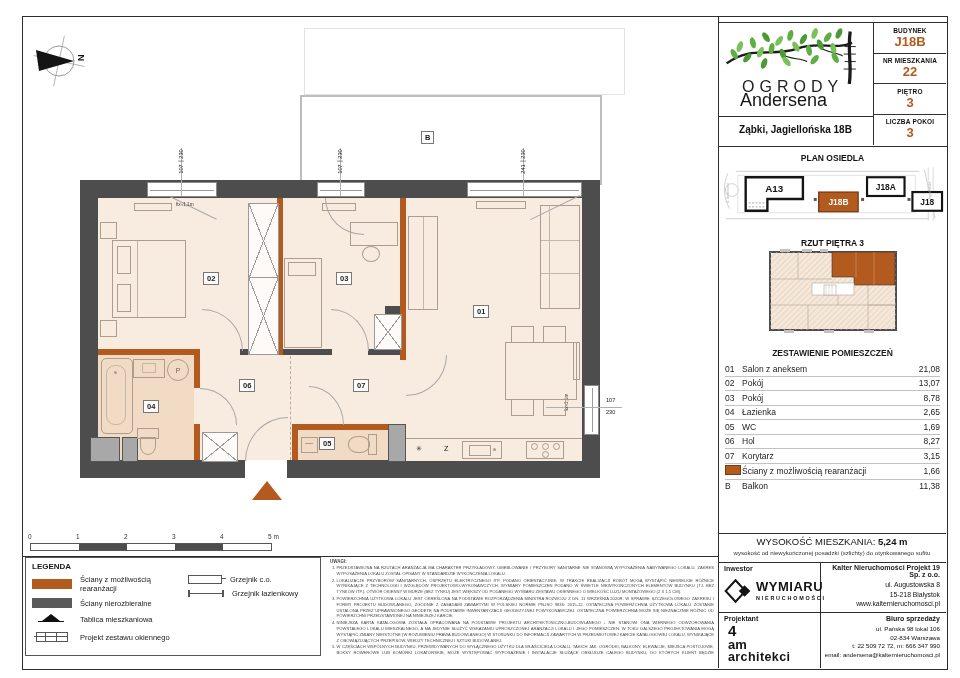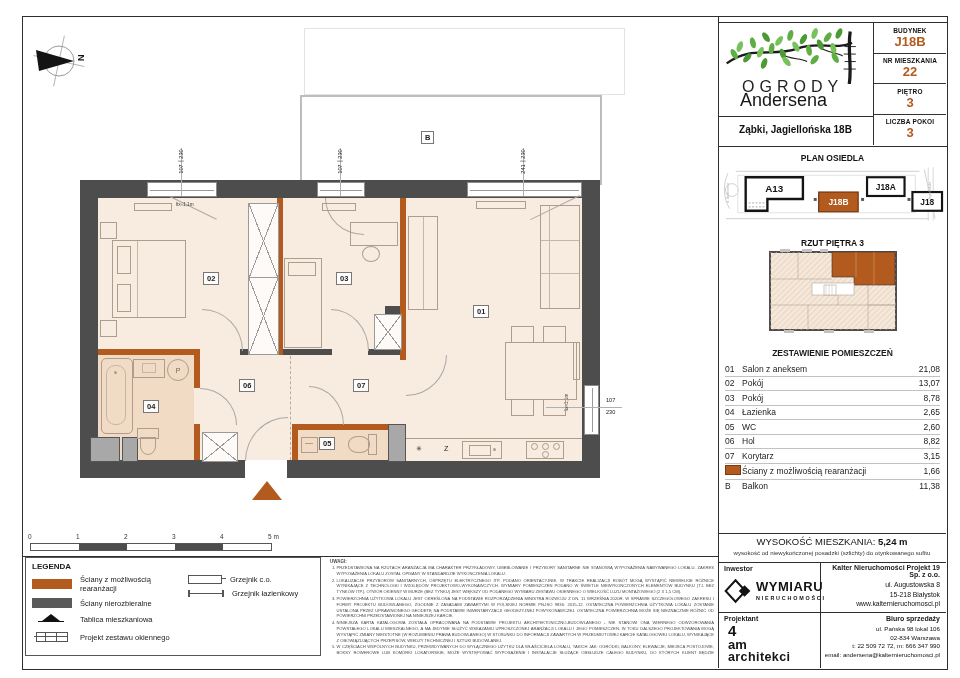--- a/index.html
+++ b/index.html
@@ -366,26 +366,26 @@
           <span class="ar">8,78</span>
         </div>
       <div class="trow">
           <span class="no">04</span>
           <span class="nm">Łazienka</span>
           <span class="ar">2,65</span>
         </div>
       <div class="trow">
           <span class="no">05</span>
           <span class="nm">WC</span>
-          <span class="ar">2,60</span>
+          <span class="ar">1,69</span>
         </div>
       <div class="trow">
           <span class="no">06</span>
           <span class="nm">Hol</span>
-          <span class="ar">8,82</span>
+          <span class="ar">8,27</span>
         </div>
       <div class="trow">
           <span class="no">07</span>
           <span class="nm">Korytarz</span>
           <span class="ar">3,15</span>
         </div>
       <div class="trow" style="height:15px;">
         <span class="no" style="width:17px;"><span style="display:inline-block;width:14px;height:8px;background:#b35a1f;border:1px solid #7a3a12;"></span></span>
         <span class="nm">Ściany z możliwością rearanżacji</span>
         <span class="ar">1,66</span>

